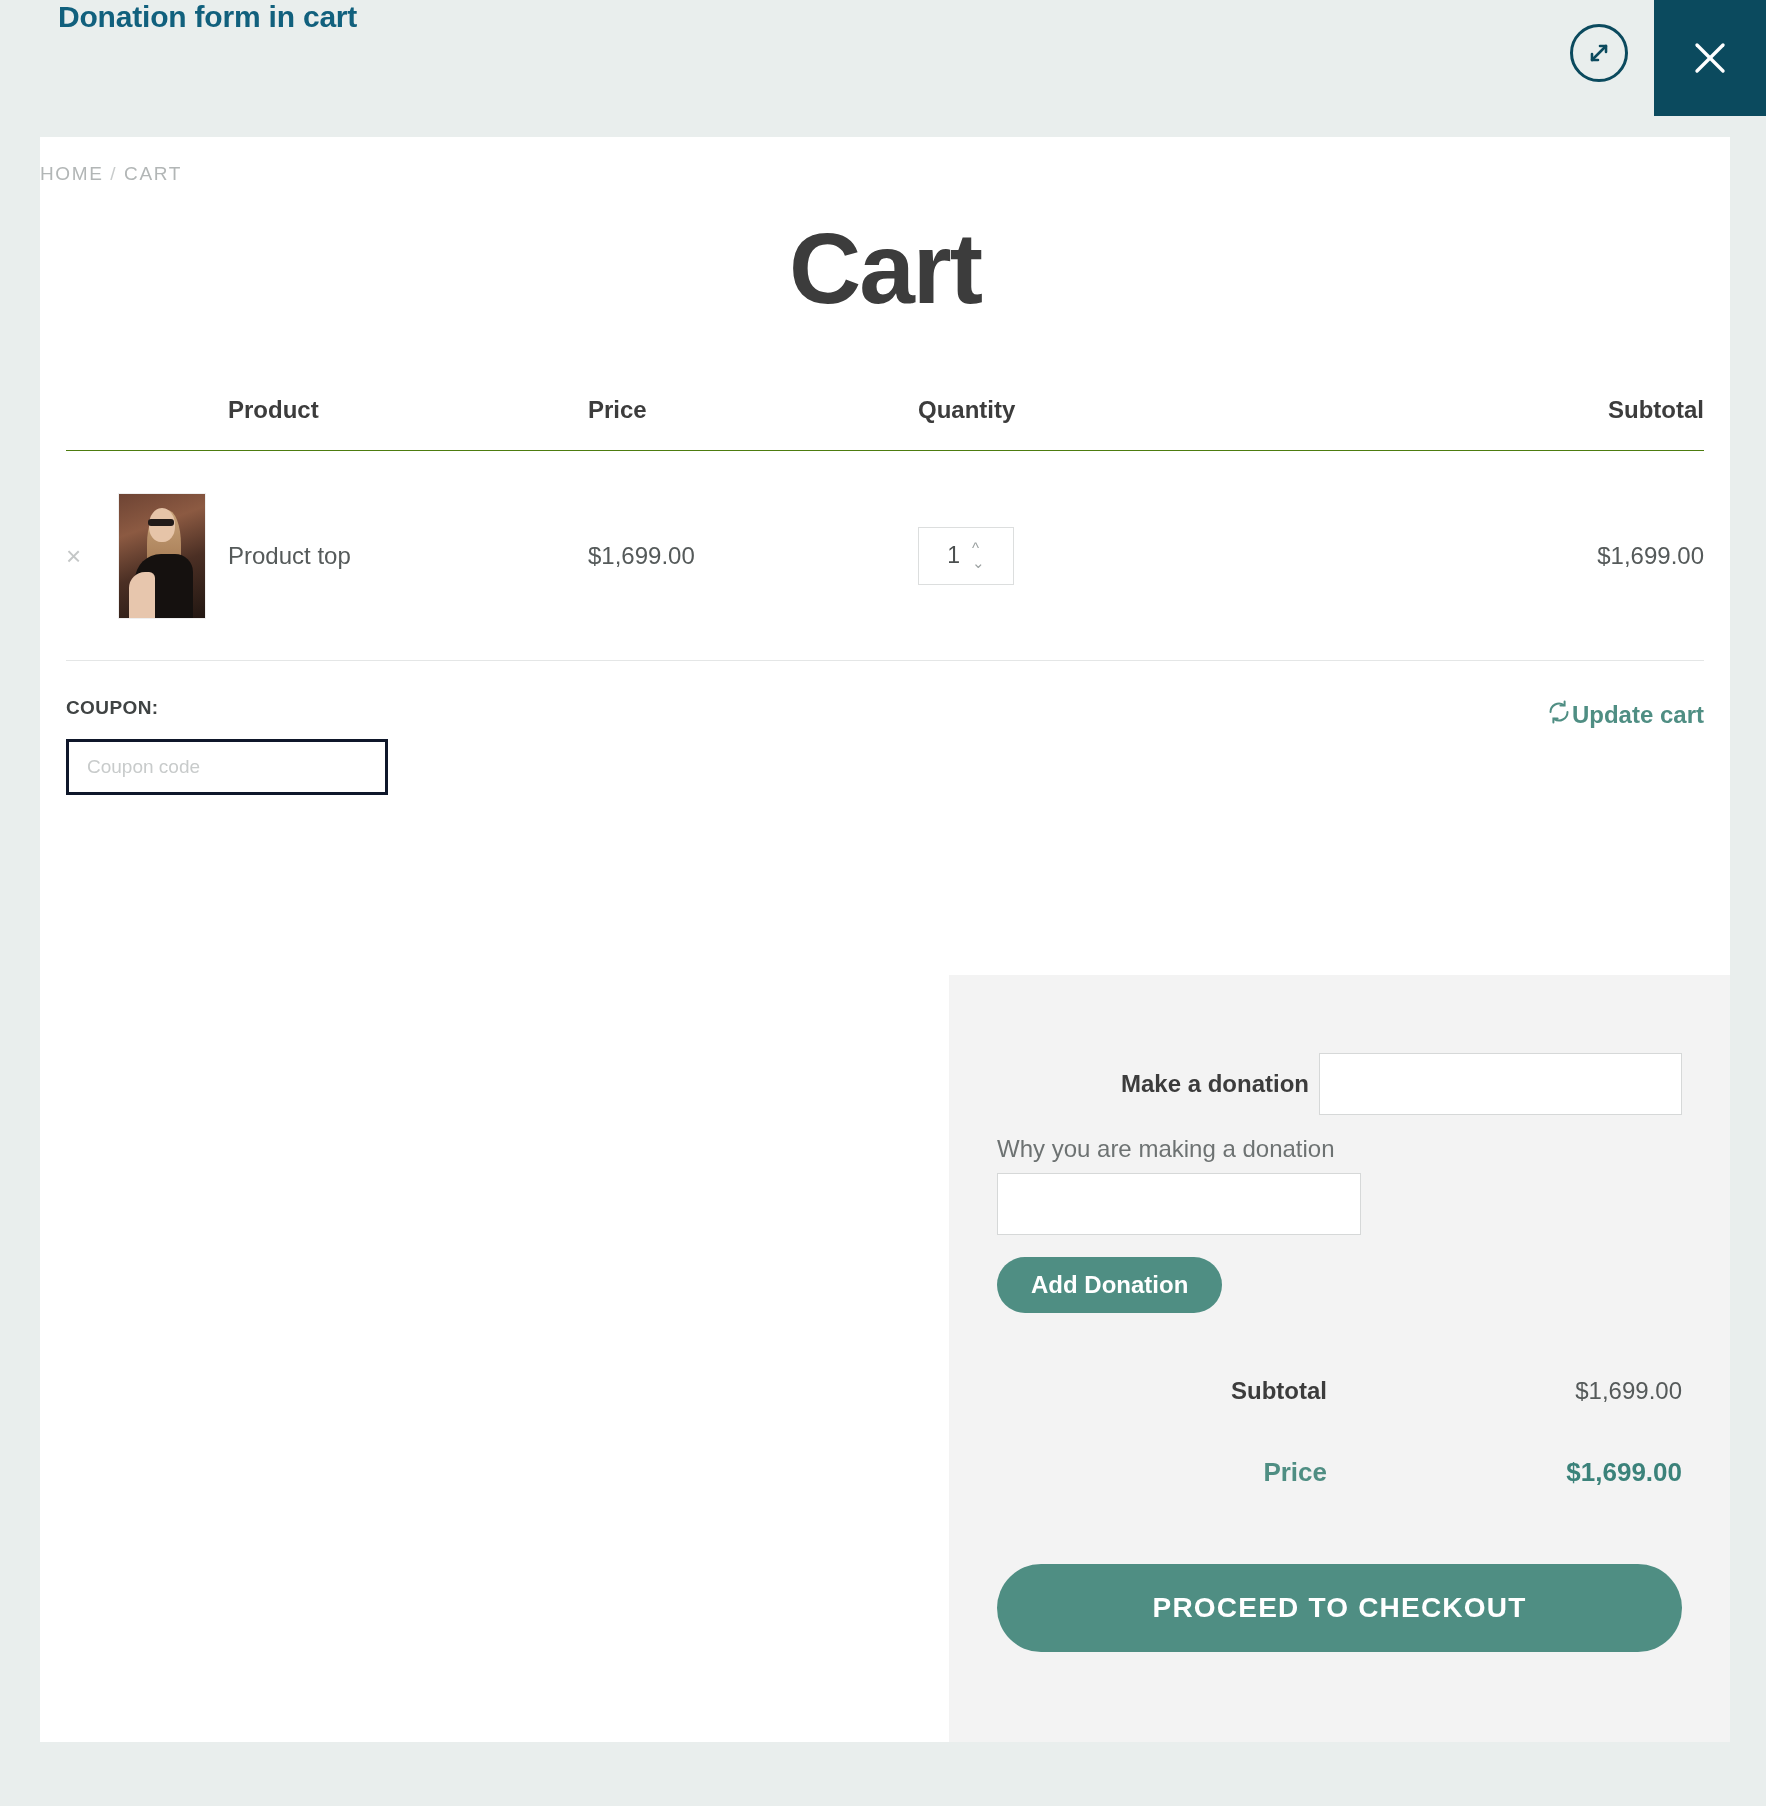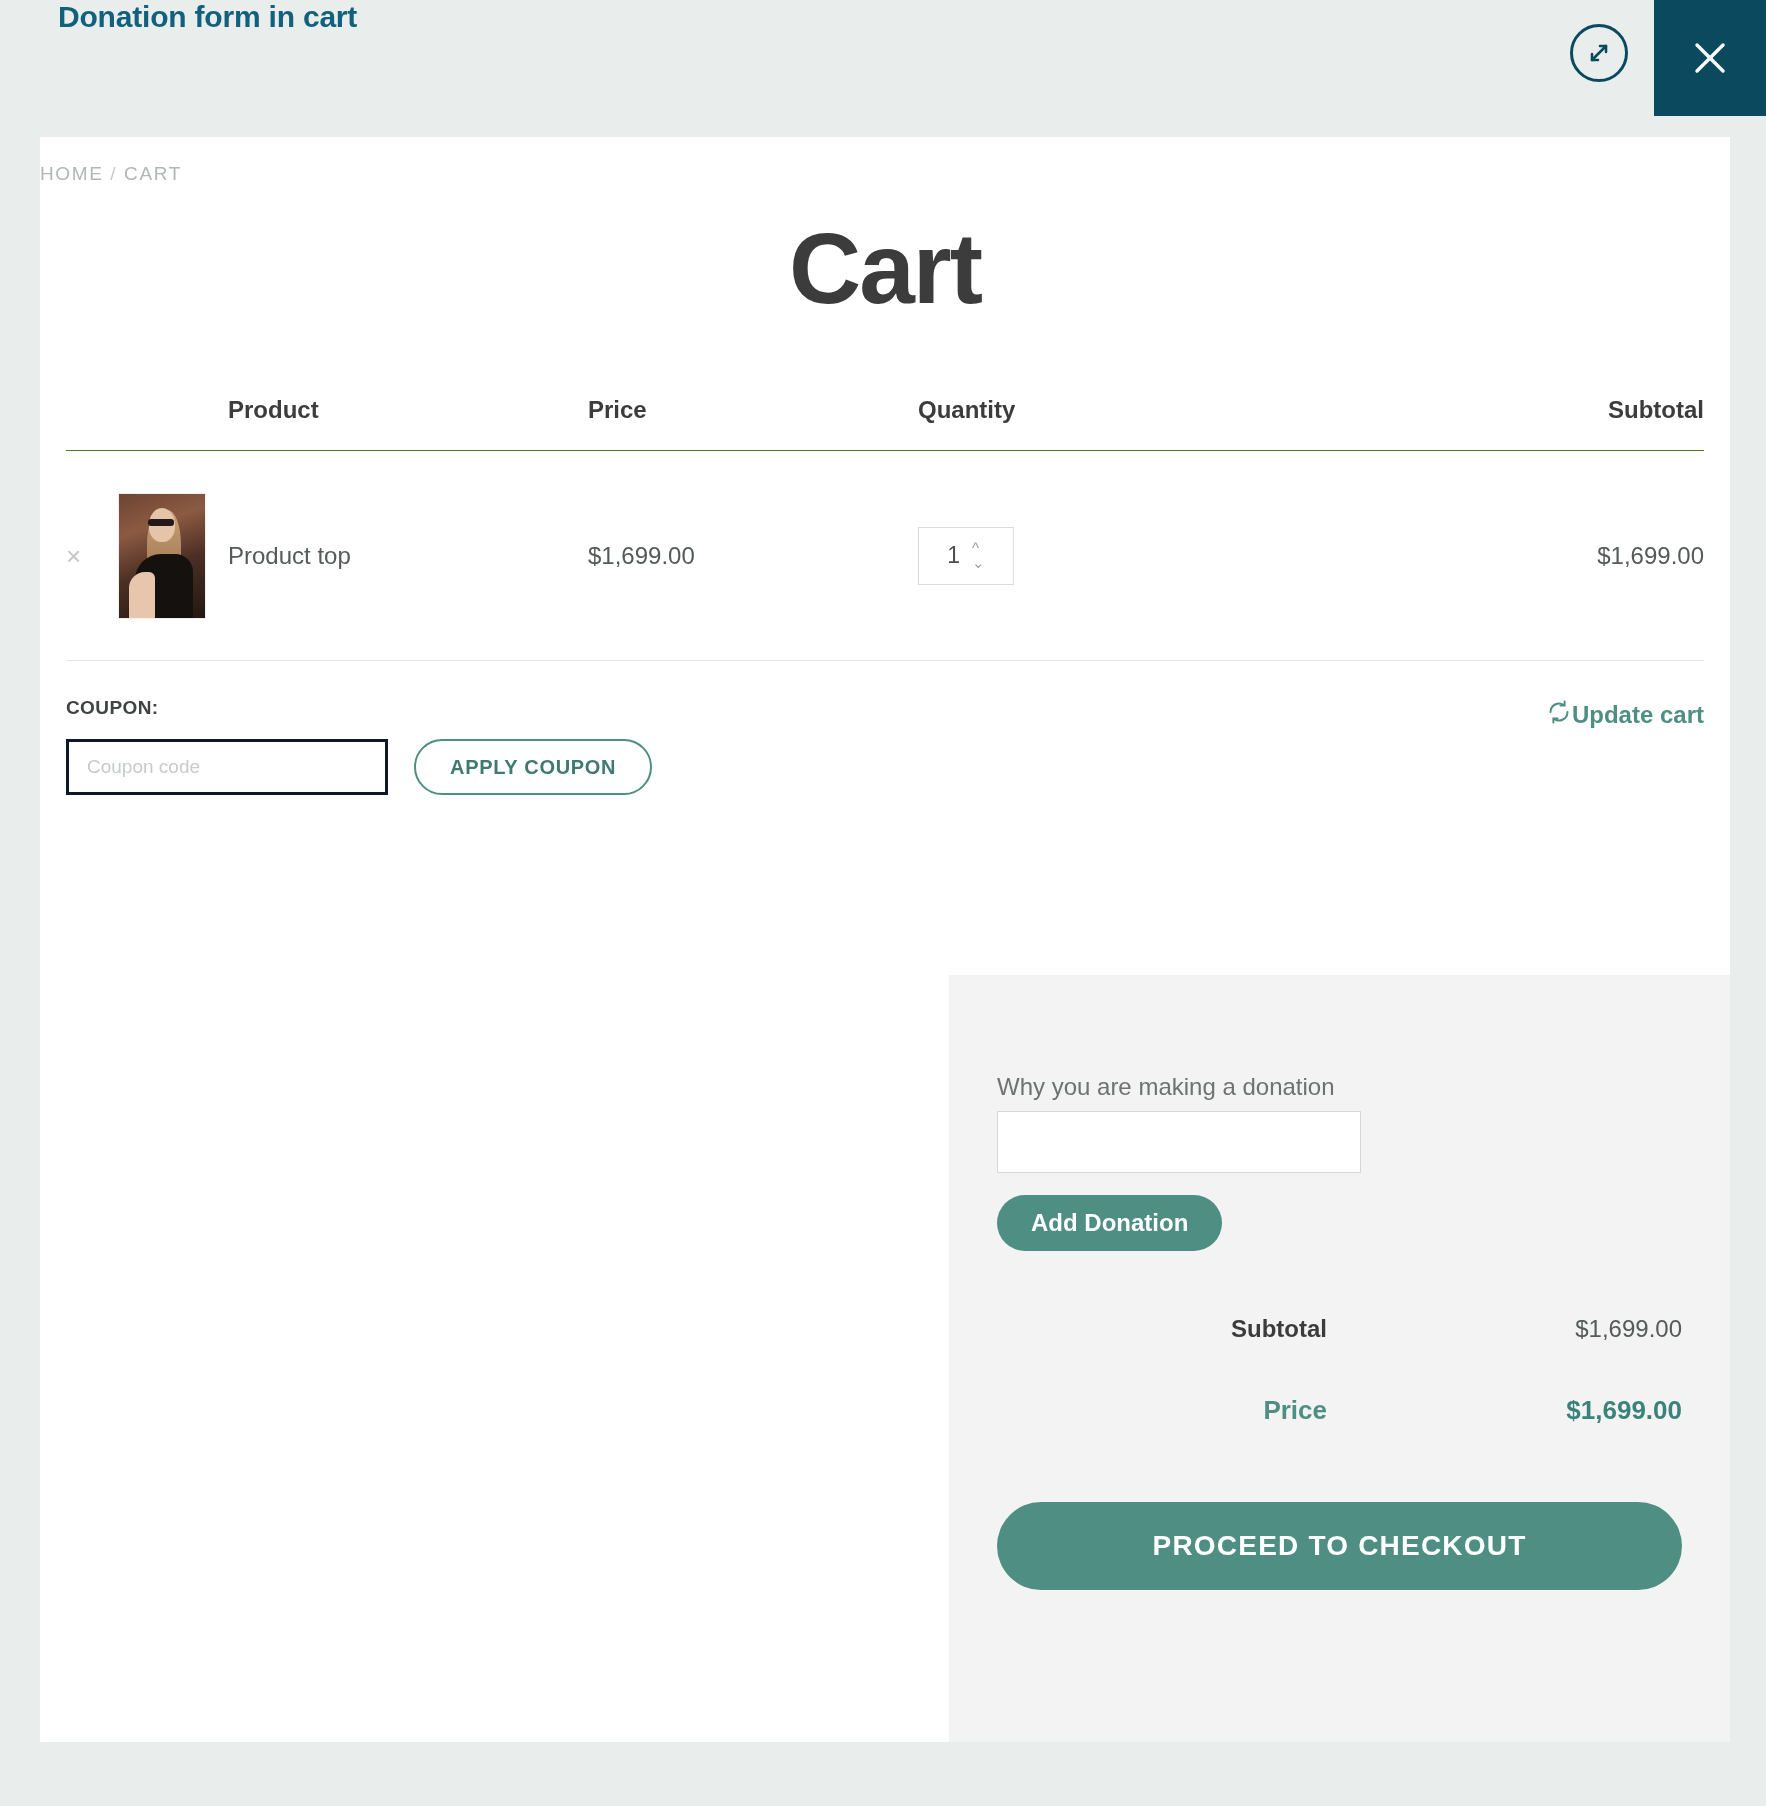--- a/index.html
+++ b/index.html
@@ -429,40 +429,43 @@
           </div>
         </div>
         <div class="col-sub prod-sub">$1,699.00</div>
       </div>
     </div>
 
     <div class="coupon-row">
       <div class="coupon-label">COUPON:</div>
       <div class="coupon-controls">
         <input class="coupon-input" type="text" placeholder="Coupon code" style="">
-        <button class="btn-apply">APPLY COUPON</button>
       </div>
 
       <div class="update-cart">
         <span>
           <svg width="26" height="26" viewBox="0 0 26 26" aria-hidden="true">
             <g fill="none" stroke="#4f8e83" stroke-width="2" stroke-linecap="round">
               <path d="M4.5 13a8.5 8.5 0 0 1 13.4-6.9"></path>
               <path d="M21.5 13a8.5 8.5 0 0 1-13.4 6.9"></path>
               <polyline points="18.6,2.4 18.6,6.6 14.4,6.6"></polyline>
               <polyline points="7.4,23.6 7.4,19.4 11.6,19.4"></polyline>
             </g>
           </svg>
         </span>
         <span>Update cart</span>
       </div>
     </div>
 
     <div class="totals-panel">
 
+      <div class="donation-line">
+        <span class="donation-label">Make a donation</span>
+        <input class="donation-input" type="text" placeholder="" style="">
+      </div>
 
       <div class="reason-label">Why you are making a donation</div>
       <input class="reason-input" type="text" placeholder="" style="">
 
       <div>
         <button class="btn-add-donation">Add Donation</button>
       </div>
 
       <div class="totals-rows">
         <div class="totals-row">

